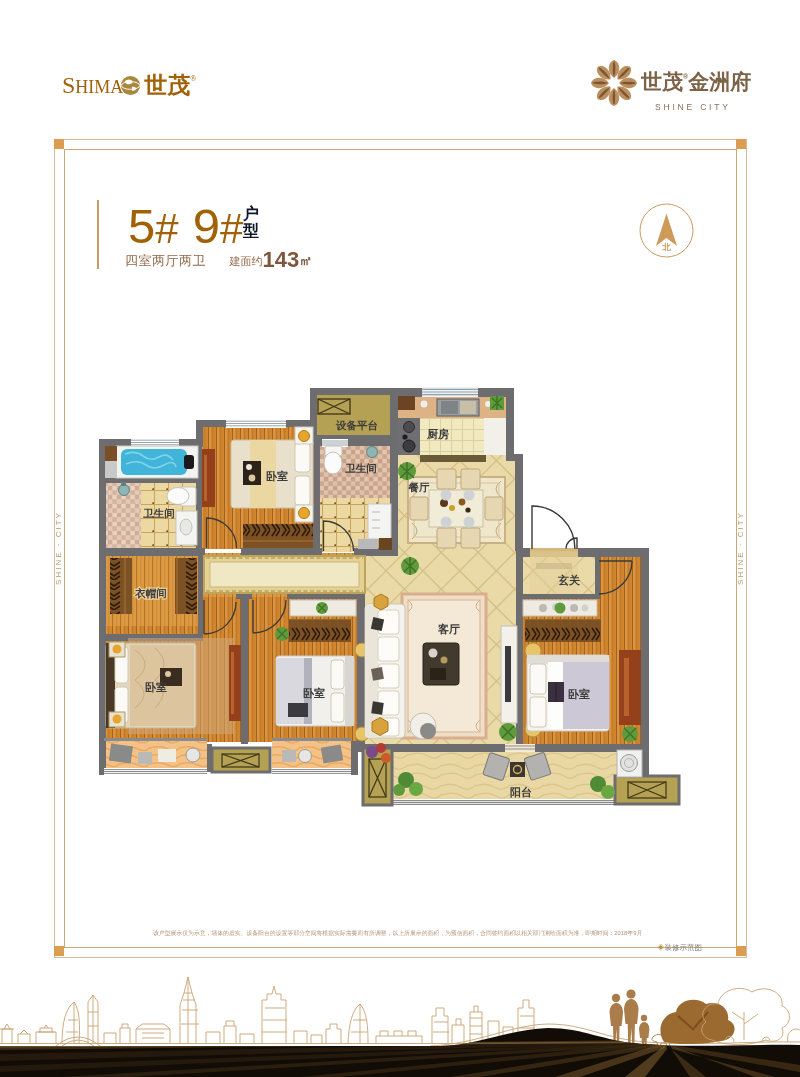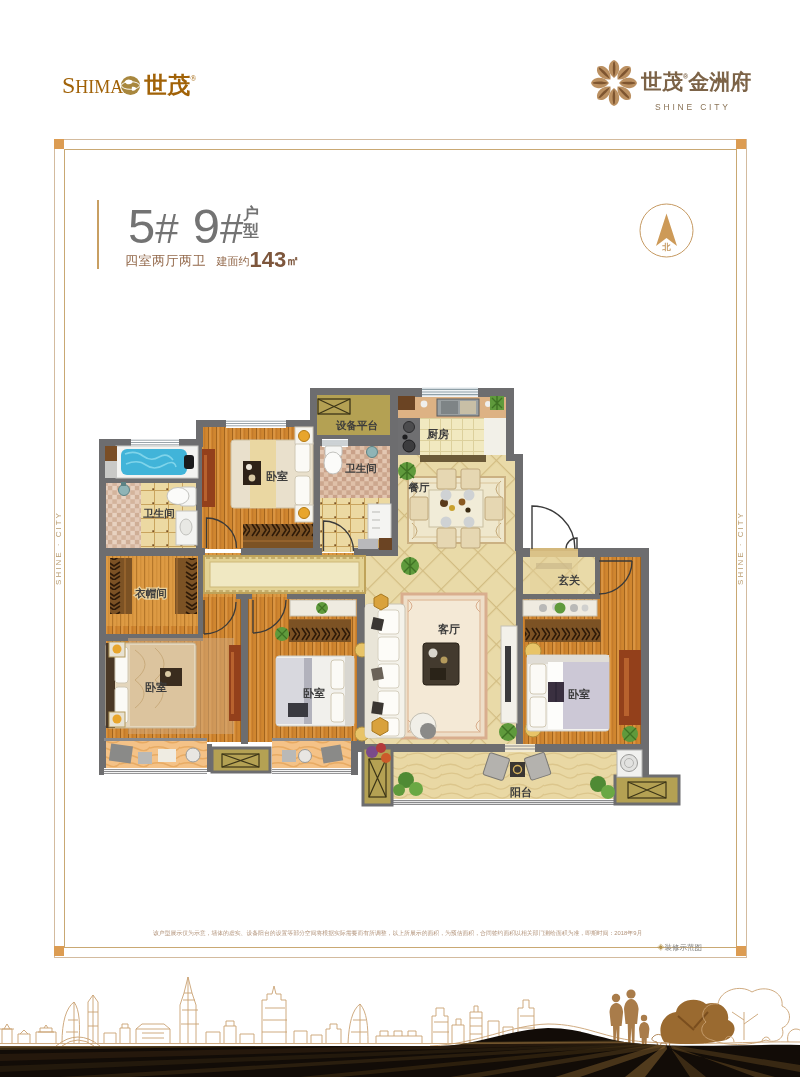--- a/index.html
+++ b/index.html
@@ -52,29 +52,29 @@
 <div class="abs" style="left:54px;top:946px;width:10px;height:10px;background:#dc9c52;"></div>
 
 <div class="abs" style="left:736px;top:946px;width:10px;height:10px;background:#dc9c52;"></div>
 
 <div class="abs" style="left:-16px;top:543px;width:150px;height:10px;transform:rotate(-90deg);font-size:8px;letter-spacing:2px;color:#b89b6e;text-align:center;">SHINE · CITY</div>
 
 <div class="abs" style="left:666px;top:543px;width:150px;height:10px;transform:rotate(-90deg);font-size:8px;letter-spacing:2px;color:#b89b6e;text-align:center;">SHINE · CITY</div>
 
 <div class="abs" style="left:97px;top:200px;width:2px;height:69px;background:#c89f62;"></div>
 
-<div class="abs" style="left:128px;top:198px;white-space:nowrap;color:#737373;">
+<div class="abs" style="left:128px;top:198px;white-space:nowrap;color:#a16207;">
 <span style="font-size:49px;font-family:'Liberation Sans',sans-serif;">5</span><span style="font-size:42px;">#</span><span style="font-size:49px;margin-left:14px;">9</span><span style="font-size:42px;">#</span>
 </div>
 
-<div class="abs" style="left:243px;top:206px;width:20px;font-size:16px;line-height:16.5px;color:#737373;font-weight:bold;">户型</div>
+<div class="abs" style="left:243px;top:206px;width:20px;font-size:16px;line-height:16.5px;color:#0f172a;font-weight:bold;">户型</div>
 
 <div class="abs" style="left:125px;top:245px;white-space:nowrap;color:#93694b;">
 <span style="font-size:13px;letter-spacing:0.5px;">四室两厅两卫</span>
-<span style="font-size:11px;margin-left:6px;letter-spacing:0px;">建面约</span><span style="font-size:22px;font-weight:bold;color:#7d563c;position:relative;top:2px;">143</span><span style="font-size:13px;font-weight:bold;color:#7d563c;">㎡</span>
+<span style="font-size:11px;margin-left:19px;letter-spacing:0px;">建面约</span><span style="font-size:22px;font-weight:bold;color:#7d563c;position:relative;top:2px;">143</span><span style="font-size:13px;font-weight:bold;color:#7d563c;">㎡</span>
 </div>
 
 <svg class="abs" style="left:639px;top:203px;" width="55" height="55" viewBox="0 0 55 55">
 <circle cx="27.5" cy="27.5" r="26.5" fill="none" stroke="#c69a62" stroke-width="1"></circle>
 <path d="M27.5,10.5 L38,43 L27.5,35 L17,43 Z" fill="#cd9a58"></path>
 <text x="27.5" y="46.5" font-size="8.5" fill="#c69a62" text-anchor="middle" font-weight="bold">北</text>
 </svg>
 
 <svg class="abs" style="left:0;top:0;" width="800" height="1077" viewBox="0 0 800 1077">
 <defs>

